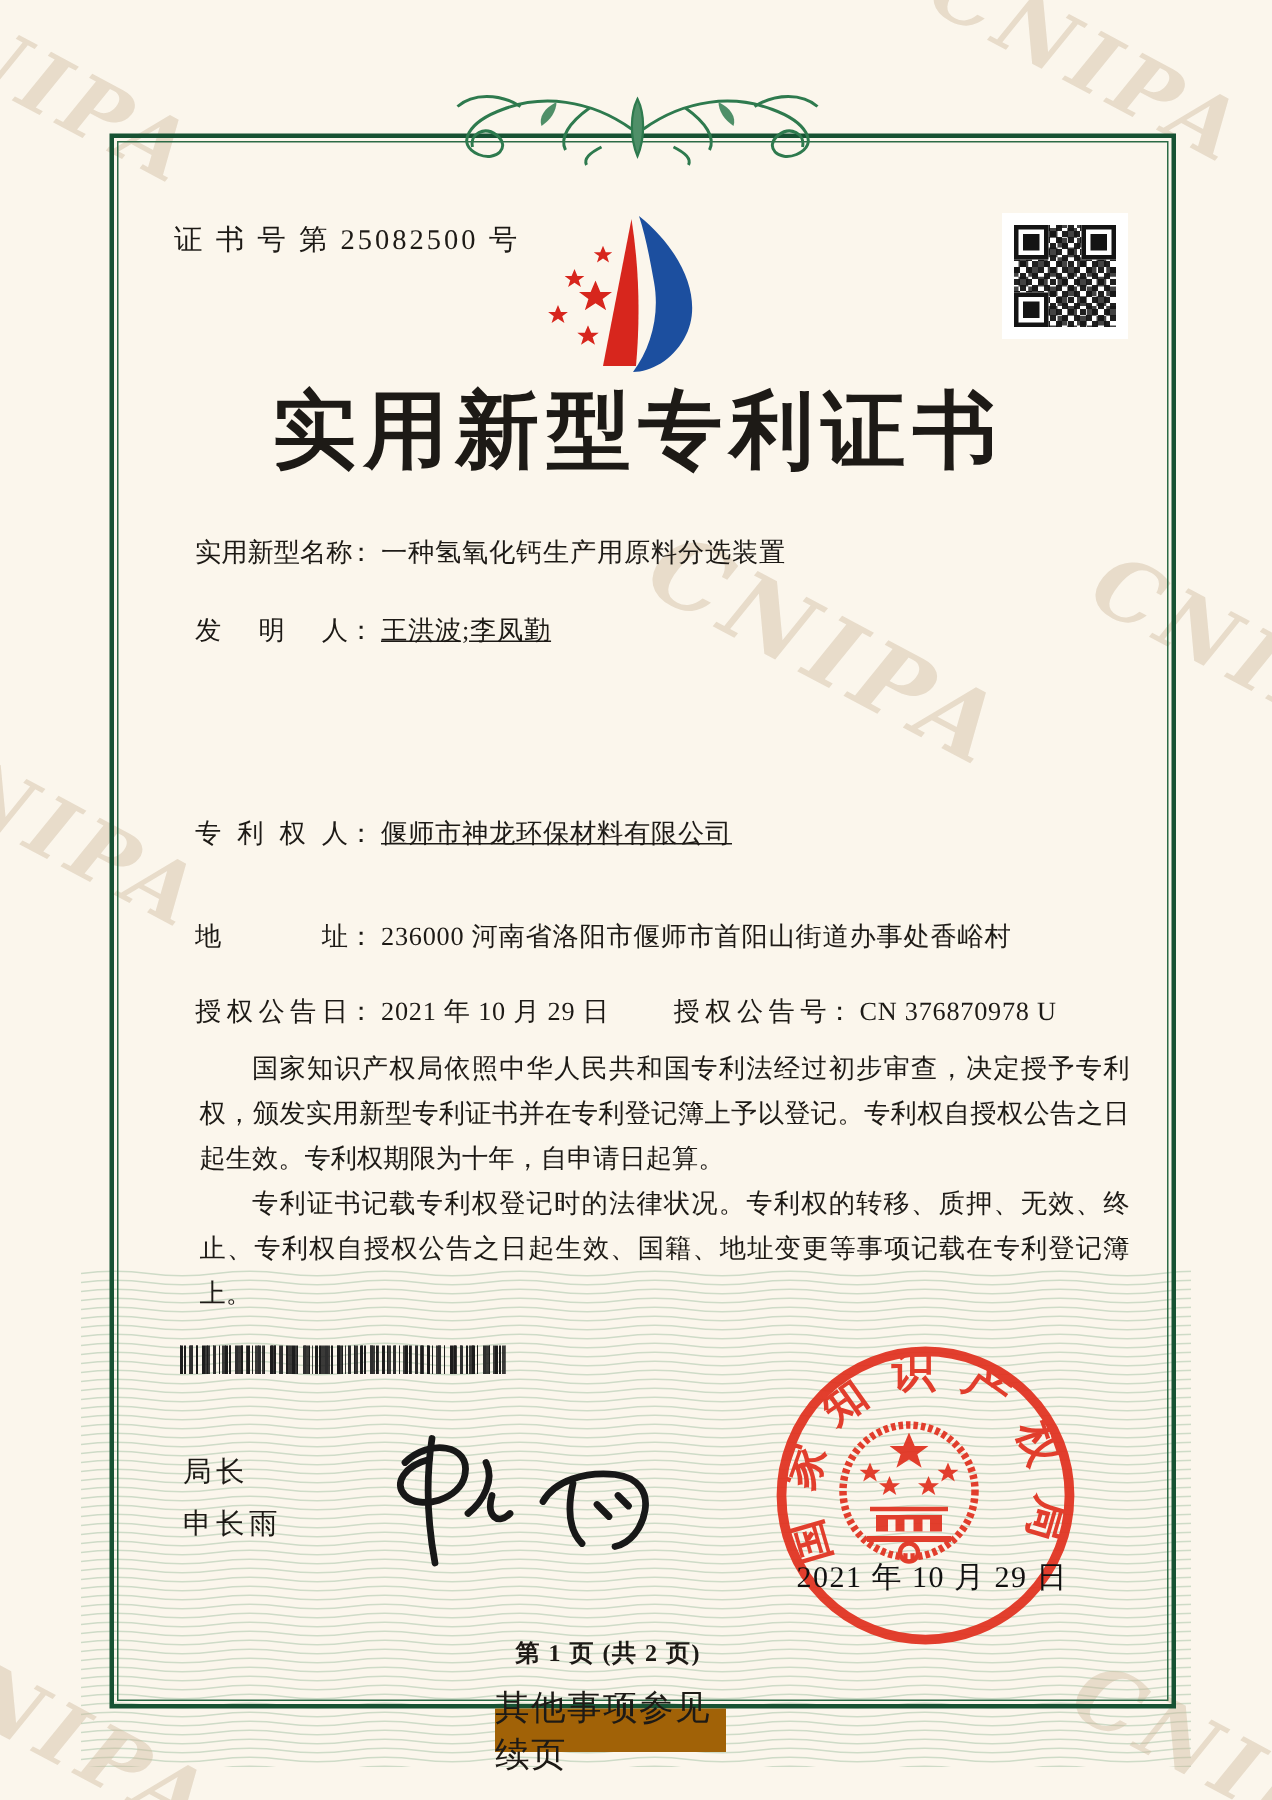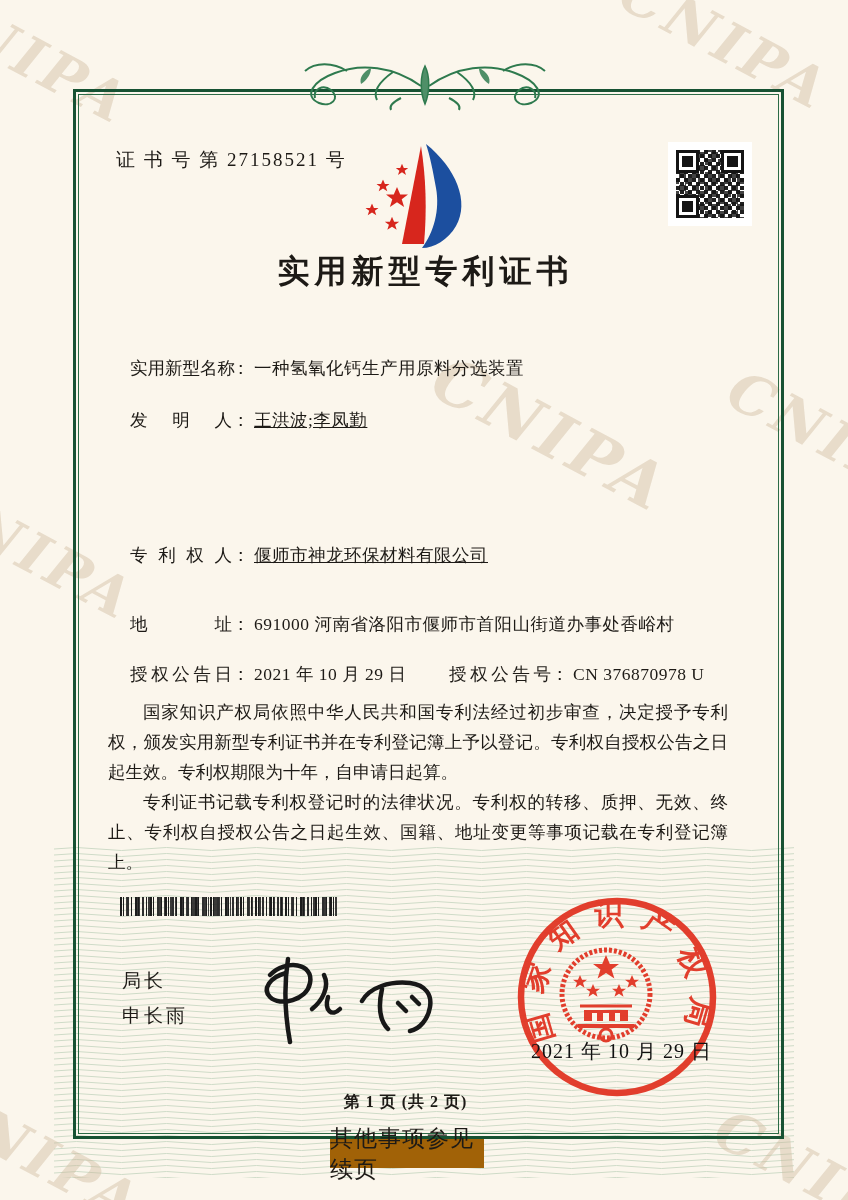--- a/index.html
+++ b/index.html
@@ -23,28 +23,28 @@
   .logo{left:352px;top:140px;}
   .qr{left:668px;top:142px;width:84px;height:84px;background:#fff;}
   .qr-m{position:absolute;inset:8px;
     background-image:
       repeating-conic-gradient(rgba(20,20,20,.95) 0% 25%, transparent 0% 50%),
       repeating-conic-gradient(rgba(20,20,20,.8) 0% 25%, transparent 0% 50%);
     background-size:8px 8px,13px 13px;background-position:0 0,3px 2px;}
   .fp{position:absolute;width:17px;height:17px;border:3px solid #141414;background:#fff;}
   .fp::after{content:"";position:absolute;inset:3px;background:#141414;}
   .fp1{left:0;top:0;} .fp2{right:0;top:0;} .fp3{left:0;bottom:0;}
-  .title{left:73px;top:250px;width:705px;text-align:center;font-size:32px;font-weight:bold;
+  .title{left:73px;top:250px;width:705px;text-align:center;font-size:56px;font-weight:bold;
          letter-spacing:5px;white-space:nowrap;}
   .row{left:118px;font-size:17.5px;white-space:nowrap;margin-left:12px;}
   .flabel{display:inline-block;width:102px;text-align:justify;text-align-last:justify;}
   .colon{display:inline-block;width:22px;}
   .fval{letter-spacing:.5px;}
   .pair2{position:absolute;left:319px;top:0;white-space:nowrap;}
-  .paras{left:108px;top:697px;width:620px;font-size:17.5px;line-height:30px;text-align:justify;}
+  .paras{left:133px;top:697px;width:620px;font-size:17.5px;line-height:30px;text-align:justify;}
   .paras p{margin:0;text-indent:2em;}
   .barcode{left:120px;top:897px;width:217px;height:19px;
     background-image:
       repeating-linear-gradient(90deg,#1c1c1c 0 2px,transparent 2px 3px,#1c1c1c 3px 4px,transparent 4px 7px,#2e2e2e 7px 9px,transparent 9px 11px,#1c1c1c 11px 12px,transparent 12px 15px),
       repeating-linear-gradient(90deg,rgba(25,25,25,.85) 0 1px,transparent 1px 6px,rgba(25,25,25,.85) 6px 9px,transparent 9px 11px);}
   .role{left:122px;top:968px;font-size:19px;font-family:"Liberation Sans","DejaVu Sans",sans-serif;letter-spacing:3px;}
   .dname{left:122px;top:1003px;font-size:19px;font-family:Liberation Serif, serif;letter-spacing:3px;}
   .sig{left:240px;top:945px;}
   .sealwrap{left:514px;top:894px;width:206px;height:206px;}
   .seal-date{left:531px;top:1038px;z-index:4;font-size:20px;letter-spacing:1px;color:#111;white-space:nowrap;}
@@ -83,21 +83,21 @@
       <path d="M146,28 C118,8 86,5 60,15 C38,23 28,38 44,45 C56,50 66,40 56,32 C48,26 38,31 40,40"></path>
       <path d="M72,13 C58,4 40,4 30,13"></path>
       <path d="M118,14 C104,24 98,34 102,42"></path>
       <path d="M96,10 C88,14 84,20 86,26 C92,22 96,16 96,10 Z" fill="#4f8f68" stroke="none"></path>
       <path d="M126,40 C118,44 114,48 116,52"></path>
     </g>
     <use href="#flg" transform="translate(300,0) scale(-1,1)"></use>
     <path d="M150,8 C145,18 145,34 150,46 C155,34 155,18 150,8 Z" fill="#4f8f68" stroke="#2e7a4e" stroke-width="1.5"></path>
   </svg>
 
-  <div class="abs cert-no">证 书 号 第 27158521 号</div>
+  <div class="abs cert-no">证 书 号 第 25082500 号</div>
 
   <svg class="abs logo" width="122" height="112" viewBox="0 0 122 112">
     <defs>
       <symbol id="star" viewBox="-10 -10 20 20">
         <path d="M0,-10 2.94,-3.09 10,-3.09 4.29,1.18 6.47,8.09 0,3.82 -6.47,8.09 -4.29,1.18 -10,-3.09 -2.94,-3.09 Z"></path>
       </symbol>
     </defs>
     <path d="M74,4 C104,28 118,62 104,86 C96,100 82,108 70,108 C82,92 88,70 84,48 C81,31 78,16 74,4 Z" fill="#1c4f9f"></path>
     <path d="M69,6 L50,104 L72,104 C75,70 74,38 69,6 Z" fill="#d7261d"></path>
     <use href="#star" x="-10" y="-10" width="20" height="20" transform="translate(50,30) scale(0.62)" fill="#d7261d"></use>
@@ -120,21 +120,21 @@
   <div class="abs row" style="top:356px;">
     <span class="flabel">实用新型名称</span><span class="colon">：</span><span class="fval">一种氢氧化钙生产用原料分选装置</span>
   </div>
   <div class="abs row" style="top:408px;text-decoration:underline;">
     <span class="flabel">发明人</span><span class="colon">：</span><span class="fval">王洪波;李凤勤</span>
   </div>
   <div class="abs row" style="top:543px;text-decoration:underline;">
     <span class="flabel">专利权人</span><span class="colon">：</span><span class="fval">偃师市神龙环保材料有限公司</span>
   </div>
   <div class="abs row" style="top:612px;">
-    <span class="flabel">地址</span><span class="colon">：</span><span class="fval">691000  河南省洛阳市偃师市首阳山街道办事处香峪村</span>
+    <span class="flabel">地址</span><span class="colon">：</span><span class="fval">236000  河南省洛阳市偃师市首阳山街道办事处香峪村</span>
   </div>
   <div class="abs row" style="top:662px;width:660px;">
     <span class="flabel">授权公告日</span><span class="colon">：</span><span class="fval">2021 年 10 月 29 日</span>
     <span class="pair2">
       <span class="flabel">授权公告号</span><span class="colon">：</span><span class="fval">CN 376870978 U</span>
     </span>
   </div>
 
   <div class="abs paras">
     <p>国家知识产权局依照中华人民共和国专利法经过初步审查，决定授予专利权，颁发实用新型专利证书并在专利登记簿上予以登记。专利权自授权公告之日起生效。专利权期限为十年，自申请日起算。</p>

